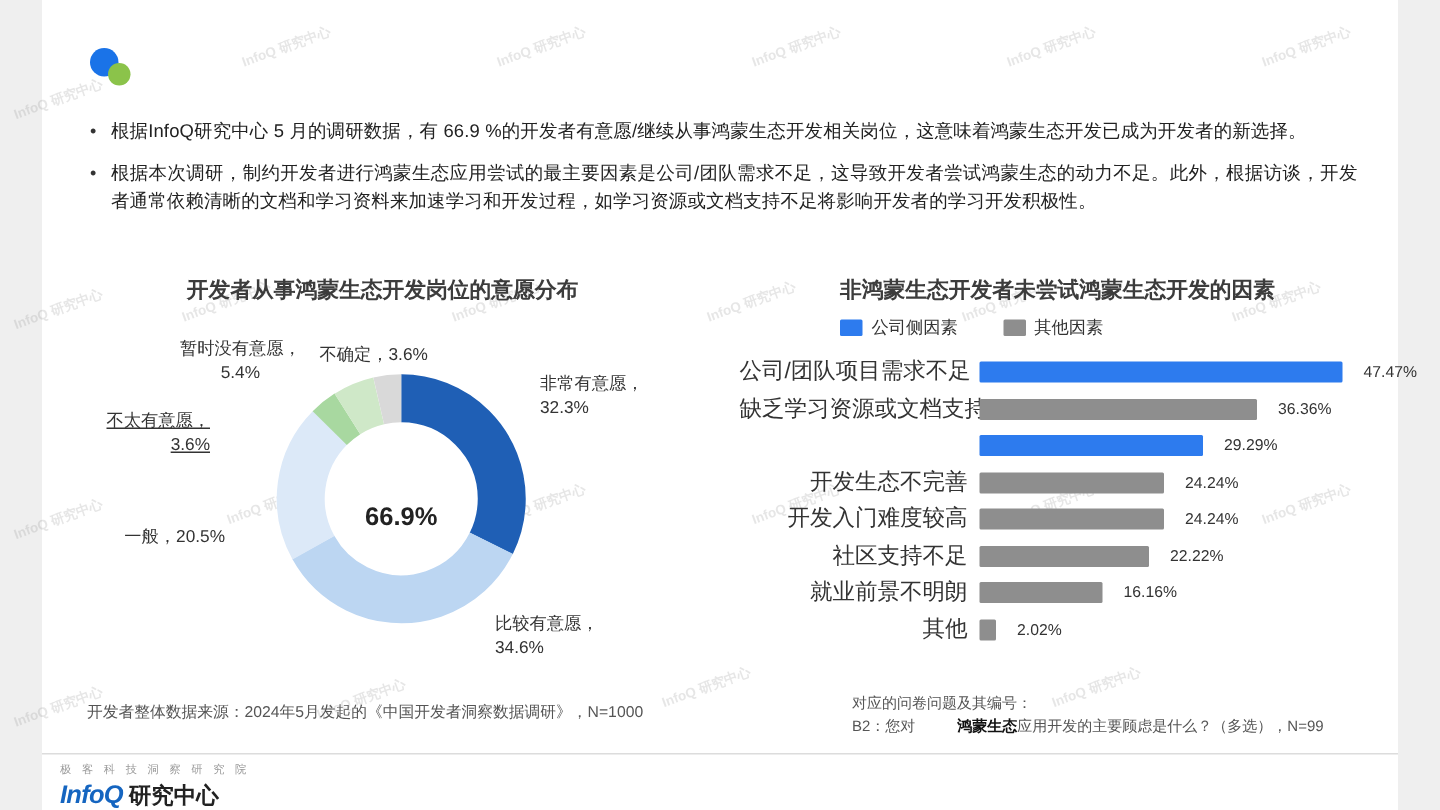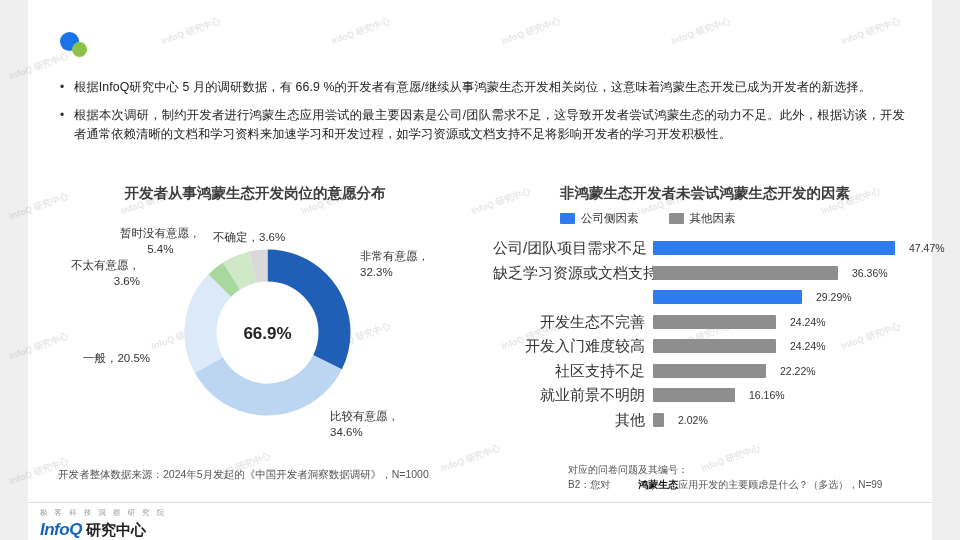--- a/index.html
+++ b/index.html
@@ -72,21 +72,21 @@
   .chart-title {
     position: absolute; font-size: 14.5px; font-weight: bold; color: #3c3c3c;
     text-align: center;
   }
   #left-title { left: 55px; top: 184px; width: 400px; }
   #right-title { left: 480px; top: 184px; width: 450px; }
 
   
   #donut-wrap { position: absolute; left: 175px; top: 240px; width: 185px; height: 185px; }
   #donut-center {
-    position: absolute; left: 0; top: 1px; width: 185px; height: 185px;
+    position: absolute; left: 0; top: 12px; width: 185px; height: 185px;
     display: flex; align-items: center; justify-content: center;
     font-size: 17px; font-weight: bold; color: #222;
   }
 
   .pie-label {
     position: absolute; font-size: 11.5px; color: #333; line-height: 16px;
     white-space: nowrap;
   }
   .pie-label.r { text-align: left; }
   .pie-label.l { text-align: right; }
@@ -219,21 +219,21 @@
       </g>
     </svg>
     <div id="donut-center">66.9%</div>
   </div>
 
   <div class="pie-label r" style="left:360px; top:248px; white-space:pre;">非常有意愿，
 32.3%</div>
   <div class="pie-label r" style="left:330px; top:408px; white-space:pre;">比较有意愿，
 34.6%</div>
   <div class="pie-label l" style="left:20px; top:350px; width:130px;">一般，20.5%</div>
-  <div class="pie-label l" style="left:10px; top:257px; width:130px; white-space:pre;">不太有意愿，
+  <div class="pie-label l" style="left:10px; top:273px; width:130px; white-space:pre;text-decoration:underline;">不太有意愿，
 3.6%</div>
   <div class="pie-label" style="left:120px; top:225px; white-space:pre; text-align:center;">暂时没有意愿，
 5.4%</div>
   <div class="pie-label" style="left:213px; top:229px;">不确定，3.6%</div>
 
   <div class="src-note" id="left-src">开发者整体数据来源：2024年5月发起的《中国开发者洞察数据调研》，N=1000</div>
 
   <div class="chart-title" id="right-title">非鸿蒙生态开发者未尝试鸿蒙生态开发的因素</div>
 
   <div id="legend">

